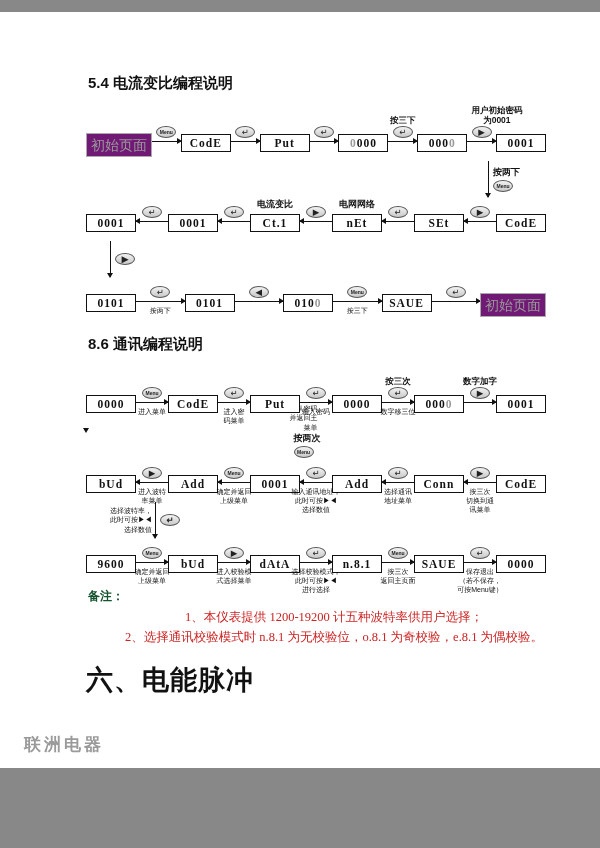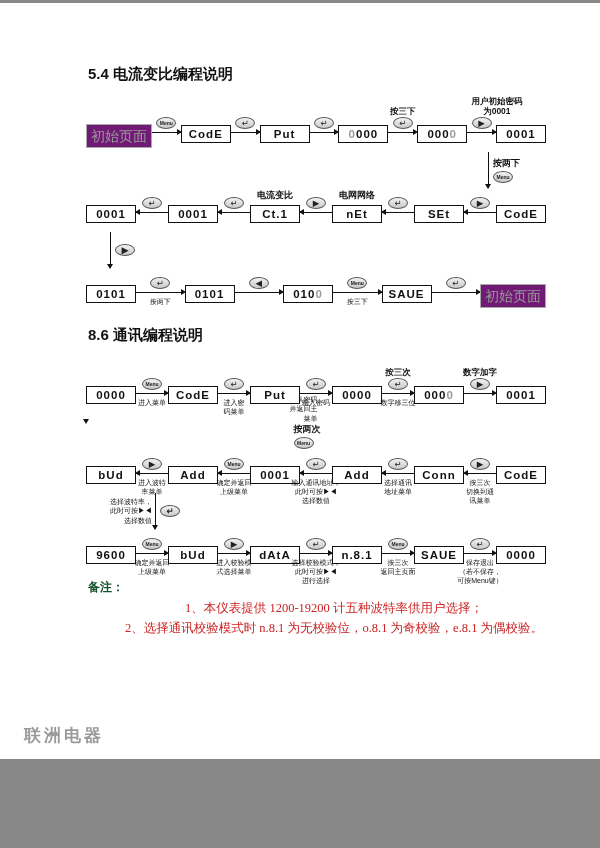--- a/index.html
+++ b/index.html
@@ -1,31 +1,31 @@
 <!DOCTYPE html>
 <html><head>
 <meta charset="utf-8">
 <style>
   html,body{margin:0;padding:0;background:#888;}
   .page{
-    width:600px;height:756px;background:#fff;margin:3px auto;position:relative;
+    width:600px;height:756px;background:#fff;margin:12px auto;position:relative;
     box-sizing:border-box;padding:62px 54px 16px 86px;overflow:hidden;
     font-family:"Liberation Sans",sans-serif;color:#111;
   }
   h2.sec{font-size:15px;font-weight:bold;margin:0 0 6px 2px;}
   h1.chap{font-size:27px;font-weight:bold;margin:16px 0 10px 0;letter-spacing:1px;}
   
   .diagram{width:100%;margin-bottom:4px;}
   .frow{display:flex;align-items:flex-start;height:44px;}
   .frow.pad-top{margin-top:24px;}
   .nwrap{position:relative;margin-top:16px;flex:0 0 auto;}
   .lcd{
     display:inline-block;border:1.6px solid #111;background:#fff;
     min-width:42px;padding:1px 3px;text-align:center;
-    font-family:Liberation Sans, sans-serif;font-weight:bold;
+    font-family:Liberation Serif, serif;font-weight:bold;
     font-size:11.5px;letter-spacing:1px;line-height:14px;
   }
   .lcd .ch.cur{color:#9a9a9a;}
   .pagebox{
     display:inline-block;border:1px solid #aaa;color:#999;background:#701a75;
     font-size:14px;padding:4px 4px;line-height:1;white-space:nowrap;
   }
   .n-above{
     position:absolute;bottom:21px;left:50%;transform:translateX(-50%);
     font-size:9px;font-weight:bold;white-space:nowrap;color:#111;
@@ -331,15 +331,16 @@
         <span class="nwrap"><span class="lcd">0000</span></span>
       </div>
     </div>
 
   <div class="notes">
     <div class="notes-title" style="color: #14532d;">备注：</div>
     <div class="note-item" style="color: rgb(204, 34, 34);">1、本仪表提供 1200-19200 计五种波特率供用户选择；</div>
     <div class="note-item" style="color: rgb(204, 34, 34);">2、选择通讯校验模式时 n.8.1 为无校验位，o.8.1 为奇校验，e.8.1 为偶校验。</div>
   </div>
 
+  <h1 class="chap">六、电能脉冲</h1>
 
   <div class="watermark">联洲电器</div>
 </div>
 
 </body></html>

